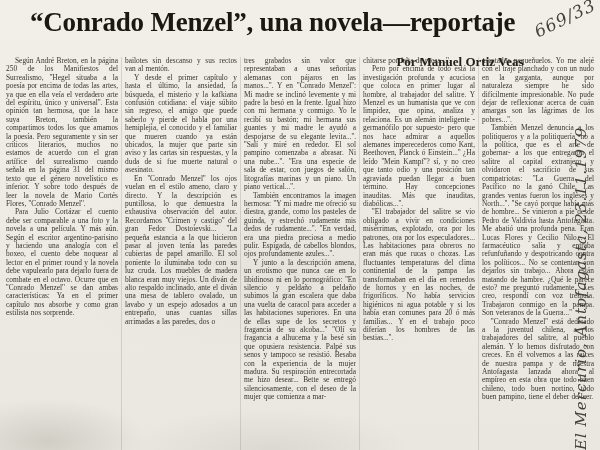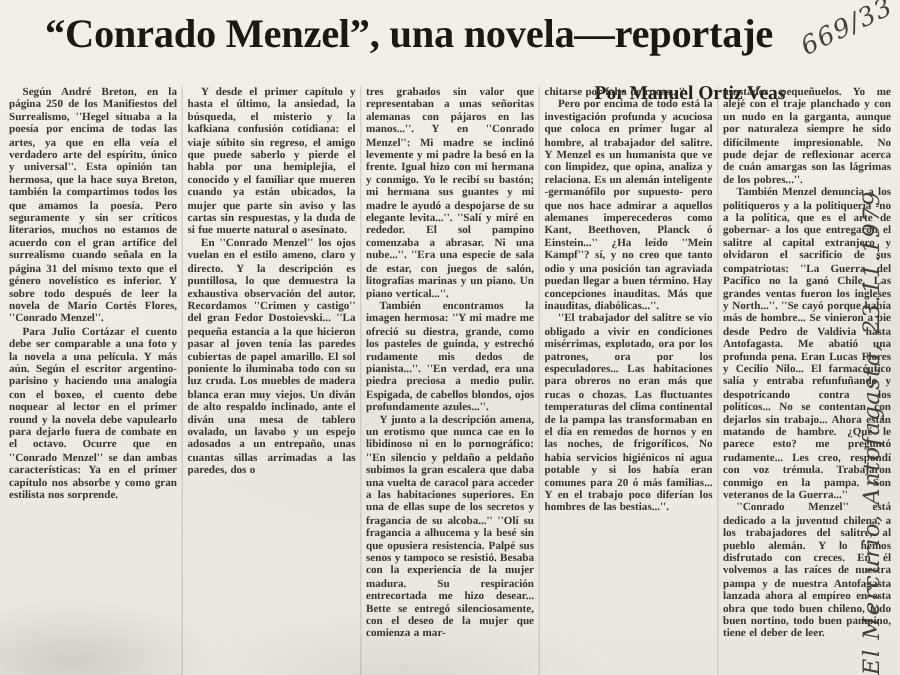--- a/index.html
+++ b/index.html
@@ -19,21 +19,21 @@
     font-size:27px;font-weight:bold;color:#1b1812;
     white-space:nowrap;letter-spacing:-0.2px;
   }
   .byline{
     position:absolute;top:54px;left:360px;width:200px;
     text-align:center;font-weight:bold;font-size:13px;color:#23201a;
     white-space:nowrap;
   }
   .columns{
     position:absolute;left:3px;top:57px;width:594px;height:393px;
-    display:flex;overflow:hidden;font-weight:bold;
+    display:flex;overflow:hidden;
   }
   .column{
     flex:1 1 0;padding:0 3px;overflow:hidden;
     font-size:7.4px;line-height:8.4px;text-align:justify;
     color:#38342d;word-spacing:0.4px;
   }
   .column + .column{border-left:1px solid rgba(75,68,56,.16);}
   .column p{margin:0;}
   .column p.indent{text-indent:9px;}
   .hand{
@@ -60,26 +60,27 @@
   <div class="hand annotation-tr">669/33</div>
 
   <div class="byline">Por Manuel Ortiz Veas</div>
 
   <div class="columns">
     <div class="column">
         <p class="indent">Según André Breton, en la página 250 de los Manifiestos del Surrealismo, ''Hegel situaba a la poesía por encima de todas las artes, ya que en ella veía el verdadero arte del espíritu, único y universal''. Esta opinión tan hermosa, que la hace suya Breton, también la compartimos todos los que amamos la poesía. Pero seguramente y sin ser críticos literarios, muchos no estamos de acuerdo con el gran artífice del surrealismo cuando señala en la página 31 del mismo texto que el género novelístico es inferior. Y sobre todo después de leer la novela de Mario Cortés Flores, ''Conrado Menzel''.</p>
         <p class="indent">Para Julio Cortázar el cuento debe ser comparable a una foto y la novela a una película. Y más aún. Según el escritor argentino-parisino y haciendo una analogía con el boxeo, el cuento debe noquear al lector en el primer round y la novela debe vapulearlo para dejarlo fuera de combate en el octavo. Ocurre que en ''Conrado Menzel'' se dan ambas características: Ya en el primer capítulo nos absorbe y como gran estilista nos sorprende.</p>
       </div>
     <div class="column">
+        <p>bailotes sin descanso y sus rectos van al mentón.</p>
         <p class="indent">Y desde el primer capítulo y hasta el último, la ansiedad, la búsqueda, el misterio y la kafkiana confusión cotidiana: el viaje súbito sin regreso, el amigo que puede saberlo y pierde el habla por una hemiplejia, el conocido y el familiar que mueren cuando ya están ubicados, la mujer que parte sin aviso y las cartas sin respuestas, y la duda de si fue muerte natural o asesinato.</p>
         <p class="indent">En ''Conrado Menzel'' los ojos vuelan en el estilo ameno, claro y directo. Y la descripción es puntillosa, lo que demuestra la exhaustiva observación del autor. Recordamos ''Crimen y castigo'' del gran Fedor Dostoievski... ''La pequeña estancia a la que hicieron pasar al joven tenía las paredes cubiertas de papel amarillo. El sol poniente lo iluminaba todo con su luz cruda. Los muebles de madera blanca eran muy viejos. Un diván de alto respaldo inclinado, ante el diván una mesa de tablero ovalado, un lavabo y un espejo adosados a un entrepaño, unas cuantas sillas arrimadas a las paredes, dos o</p>
       </div>
     <div class="column">
         <p>tres grabados sin valor que representaban a unas señoritas alemanas con pájaros en las manos...''. Y en ''Conrado Menzel'': Mi madre se inclinó levemente y mi padre la besó en la frente. Igual hizo con mi hermana y conmigo. Yo le recibí su bastón; mi hermana sus guantes y mi madre le ayudó a despojarse de su elegante levita...''. ''Salí y miré en rededor. El sol pampino comenzaba a abrasar. Ni una nube...''. ''Era una especie de sala de estar, con juegos de salón, litografías marinas y un piano. Un piano vertical...''.</p>
-        <p class="indent">También encontramos la imagen hermosa: ''Y mi madre me ofreció su diestra, grande, como los pasteles de guinda, y estrechó rudamente mis dedos de pianista...''. ''En verdad, era una piedra preciosa a medio pulir. Espigada, de cabellos blondos, ojos profundamente azules...''.</p>
+        <p class="indent">También encontramos la imagen hermosa: ''Y mi madre me ofreció su diestra, grande, como los pasteles de guinda, y estrechó rudamente mis dedos de rudamente...''. ''En verdad, era una piedra preciosa a medio pulir. Espigada, de cabellos blondos, ojos profundamente azules...''.</p>
         <p class="indent">Y junto a la descripción amena, un erotismo que nunca cae en lo libidinoso ni en lo pornográfico: ''En silencio y peldaño a peldaño subimos la gran escalera que daba una vuelta de caracol para acceder a las habitaciones superiores. En una de ellas supe de los secretos y fragancia de su alcoba...'' ''Olí su fragancia a alhucema y la besé sin que opusiera resistencia. Palpé sus senos y tampoco se resistió. Besaba con la experiencia de la mujer madura. Su respiración entrecortada me hizo desear... Bette se entregó silenciosamente, con el deseo de la mujer que comienza a mar-</p>
       </div>
     <div class="column">
         <p>chitarse por falta de rucas...''.</p>
         <p class="indent">Pero por encima de todo está la investigación profunda y acuciosa que coloca en primer lugar al hombre, al trabajador del salitre. Y Menzel es un humanista que ve con limpidez, que opina, analiza y relaciona. Es un alemán inteligente -germanófilo por supuesto- pero que nos hace admirar a aquellos alemanes imperecederos como Kant, Beethoven, Planck ó Einstein...'' ¿Ha leído ''Mein Kampf''? sí, y no creo que tanto odio y una posición tan agraviada puedan llegar a buen término. Hay concepciones inauditas. Más que inauditas, diabólicas...''.</p>
         <p class="indent">''El trabajador del salitre se vio obligado a vivir en condiciones misérrimas, explotado, ora por los patrones, ora por los especuladores... Las habitaciones para obreros no eran más que rucas o chozas. Las fluctuantes temperaturas del clima continental de la pampa las transformaban en el día en remedos de hornos y en las noches, de frigoríficos. No había servicios higiénicos ni agua potable y si los había eran comunes para 20 ó más familias... Y en el trabajo poco diferían los hombres de las bestias...''.</p>
       </div>
     <div class="column">
         <p>asustados pequeñuelos. Yo me alejé con el traje planchado y con un nudo en la garganta, aunque por naturaleza siempre he sido difícilmente impresionable. No pude dejar de reflexionar acerca de cuán amargas son las lágrimas de los pobres...''.</p>
         <p class="indent">También Menzel denuncia a los politiqueros y a la politiquería -no a la política, que es el arte de gobernar- a los que entregaron el salitre al capital extranjero y olvidaron el sacrificio de sus compatriotas: ''La Guerra del Pacífico no la ganó Chile. Las grandes ventas fueron los ingleses y North...''. ''Se cayó porque había más de hombre... Se vinieron a pie desde Pedro de Valdivia hasta Antofagasta. Me abatió una profunda pena. Eran Lucas Flores y Cecilio Nilo... El farmacéutico salía y entraba refunfuñando y despotricando contra los políticos... No se contentan con dejarlos sin trabajo... Ahora están matando de hambre. ¿Qué le parece esto? me preguntó rudamente... Les creo, respondí con voz trémula. Trabajaron conmigo en la pampa. Son veteranos de la Guerra...''</p>

